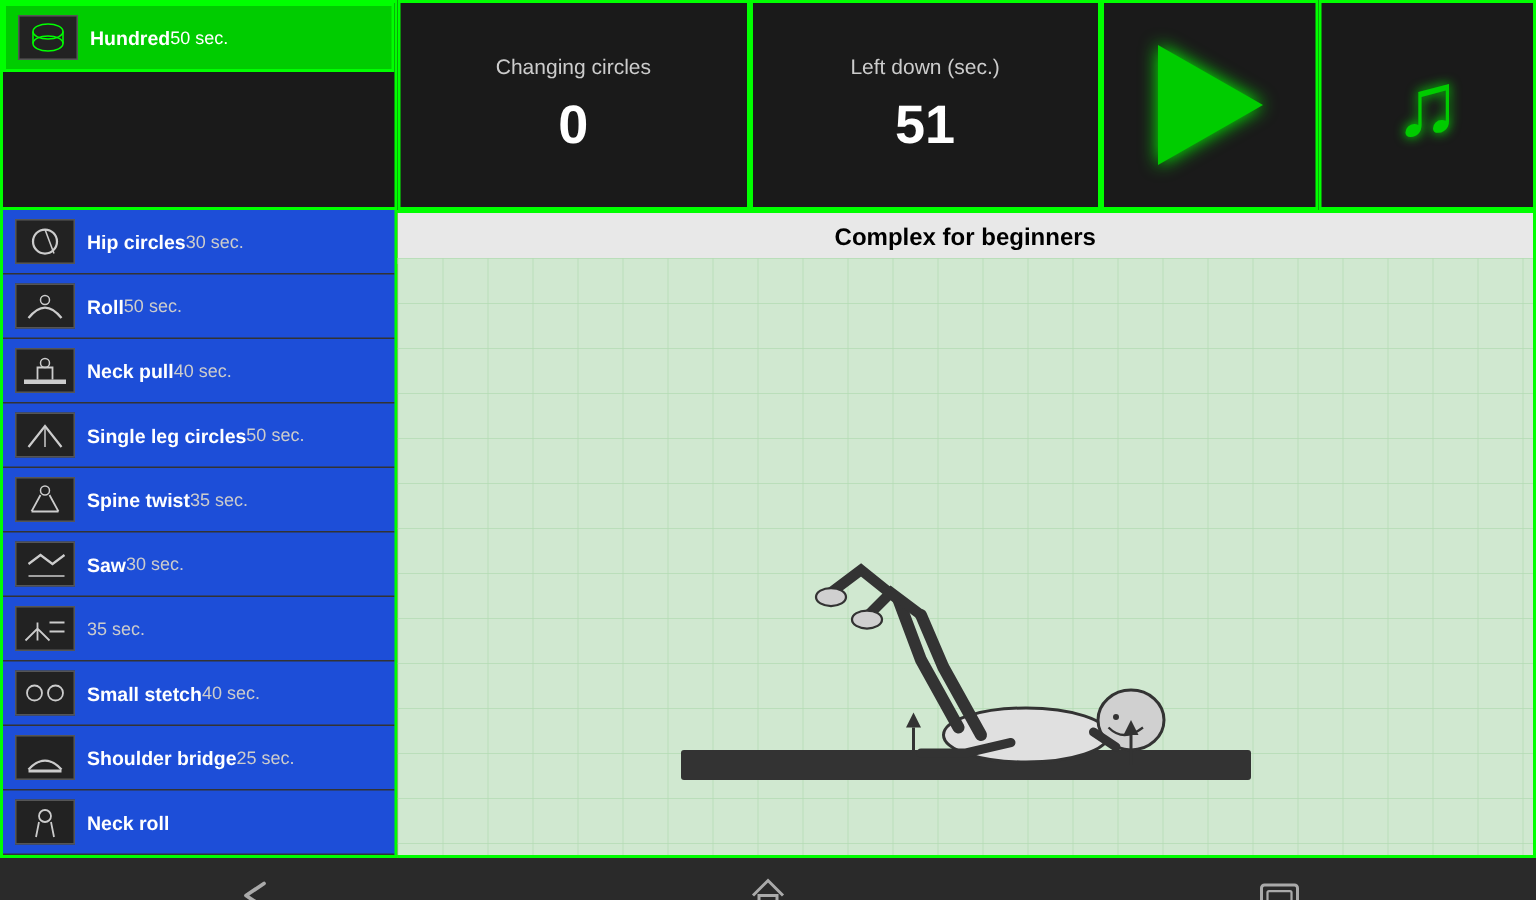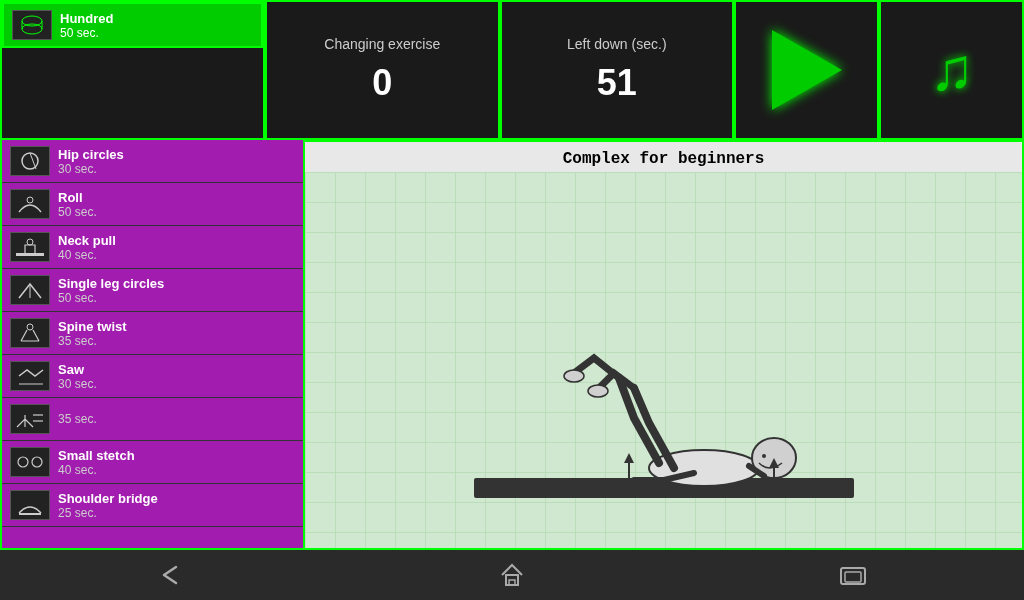--- a/index.html
+++ b/index.html
@@ -57,21 +57,21 @@
       flex-shrink: 0;
       margin-right: 8px;
       display: flex;
       align-items: center;
       justify-content: center;
       overflow: hidden;
     }
 
     .sidebar-item .item-info {
       display: flex;
-      flex-direction: column;
+      flex-direction: row;
     }
 
     .sidebar-item .item-name {
       font-size: 13px;
       font-weight: bold;
       color: #fff;
     }
 
     .sidebar-item.active .item-name {
       color: #fff;
@@ -150,39 +150,38 @@
       line-height: 1;
     }
 
     
     .content-area {
       flex: 1;
       display: flex;
     }
 
     .sidebar-bottom {
-      width: 305px;
-      background: #a21caf;
+      width: 265px;
+      background: #1d4ed8;
       border: 2px solid #00ff00;
       border-top: none;
       overflow-y: auto;
       flex-shrink: 0;
     }
 
     .sidebar-bottom::-webkit-scrollbar { width: 4px; }
     .sidebar-bottom::-webkit-scrollbar-thumb { background: #00ff00; }
 
     .exercise-display {
       flex: 1;
       border: 2px solid #00ff00;
       border-left: none;
       background: #84cc16;
       position: relative;
       overflow: hidden;
-      font-family: Liberation Mono, monospace;
     }
 
     .exercise-title {
       text-align: center;
       font-size: 16px;
       font-weight: bold;
       color: #000;
       padding: 8px;
       background: #e8e8e8;
     }
@@ -258,21 +257,21 @@
           <span class="item-name">Hundred</span>
           <span class="item-duration">
             <span>50</span>&nbsp;<span>sec.</span>
           </span>
         </div>
       </div>
     </div>
 
     <div class="top-right">
       <div class="info-panel">
-        <span class="panel-label">Changing exercise</span>
+        <span class="panel-label">Changing circles</span>
         <span class="panel-value">0</span>
       </div>
       <div class="info-panel">
         <span class="panel-label">Left down (sec.)</span>
         <span class="panel-value">51</span>
       </div>
       <div class="play-panel">
         <div class="play-btn"></div>
       </div>
       <div class="music-panel">
@@ -423,20 +422,33 @@
           </svg>
         </div>
         <div class="item-info">
           <span class="item-name">Shoulder bridge</span>
           <span class="item-duration">
             <span>25</span>&nbsp;<span>sec.</span>
           </span>
         </div>
       </div>
 
+      <div class="sidebar-item">
+        <div class="thumb">
+          <svg viewBox="0 0 38 28" fill="none" xmlns="http://www.w3.org/2000/svg">
+            <rect width="38" height="28" fill="#222"></rect>
+            <circle cx="19" cy="10" r="4" stroke="#ccc" stroke-width="1.2"></circle>
+            <path d="M15 14 L13 24 M23 14 L25 24" stroke="#ccc" stroke-width="1.2"></path>
+          </svg>
+        </div>
+        <div class="item-info">
+          <span class="item-name">Neck roll</span>
+          <span class="item-duration"></span>
+        </div>
+      </div>
 
     </div>
 
     <div class="exercise-display">
       <div class="exercise-title">Complex for beginners</div>
       <div class="grid-bg"></div>
 
       <svg class="exercise-figure" viewBox="0 0 380 260" xmlns="http://www.w3.org/2000/svg">
 
         <rect x="0" y="220" width="380" height="20" fill="#333" rx="2"></rect>

